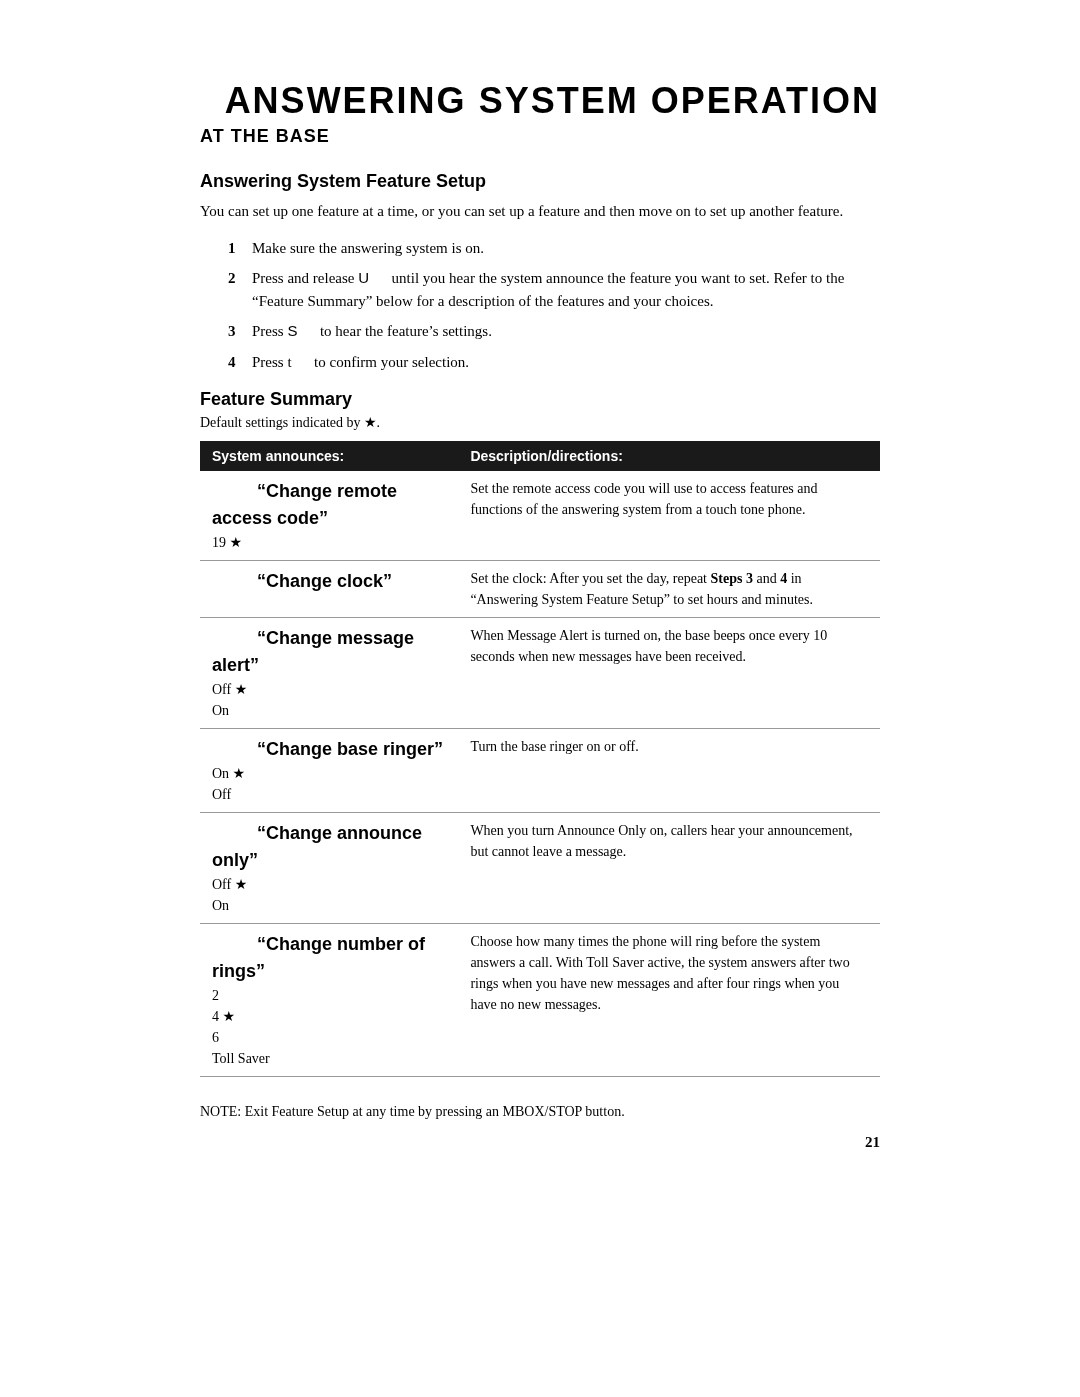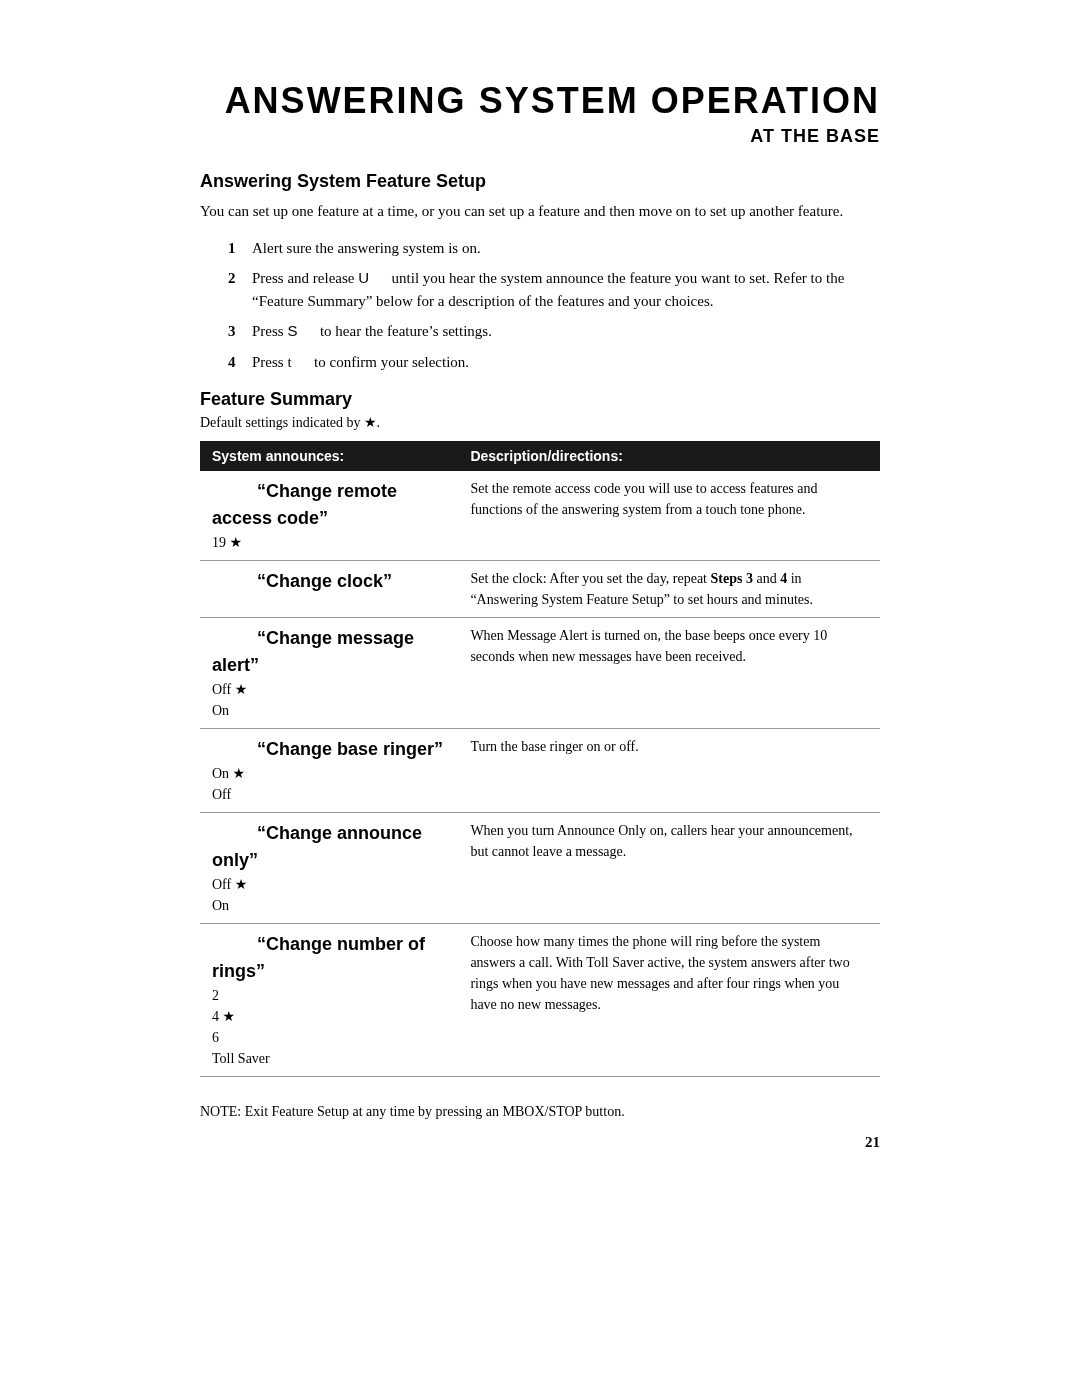--- a/index.html
+++ b/index.html
@@ -28,21 +28,21 @@
     .main-title {
       text-align: right;
       font-size: 36px;
       font-weight: bold;
       font-family: Arial, sans-serif;
       letter-spacing: 2px;
       margin-bottom: 4px;
     }
 
     .subtitle {
-      text-align: right;
+      text-align: left;
       font-size: 18px;
       font-weight: bold;
       font-family: Arial, sans-serif;
       letter-spacing: 1px;
       margin-bottom: 24px;
     }
 
     .section-title {
       font-size: 18px;
       font-weight: bold;
@@ -171,21 +171,21 @@
 
   <h1 class="main-title">ANSWERING SYSTEM  OPERATION</h1>
   <h2 class="subtitle">AT THE BASE</h2>
 
   <h3 class="section-title">Answering System Feature Setup</h3>
   <p class="intro-text">You can set up one feature at a time, or you can set up a feature and then move on to set up another feature.</p>
 
   <div class="steps">
     <div class="step">
       <span class="step-num">1</span>
-      <span class="step-text">Alert sure the answering system is on.</span>
+      <span class="step-text">Make sure the answering system is on.</span>
     </div>
     <div class="step">
       <span class="step-num">2</span>
       <span class="step-text">Press and release <span class="key">U</span>&nbsp;&nbsp;&nbsp;&nbsp;&nbsp; until you hear the system announce the feature you want to set. Refer to the “Feature Summary” below for a description of the features and your choices.</span>
     </div>
     <div class="step">
       <span class="step-num">3</span>
       <span class="step-text">Press <span class="key">S</span>&nbsp;&nbsp;&nbsp;&nbsp;&nbsp; to hear the feature’s settings.</span>
     </div>
     <div class="step">

